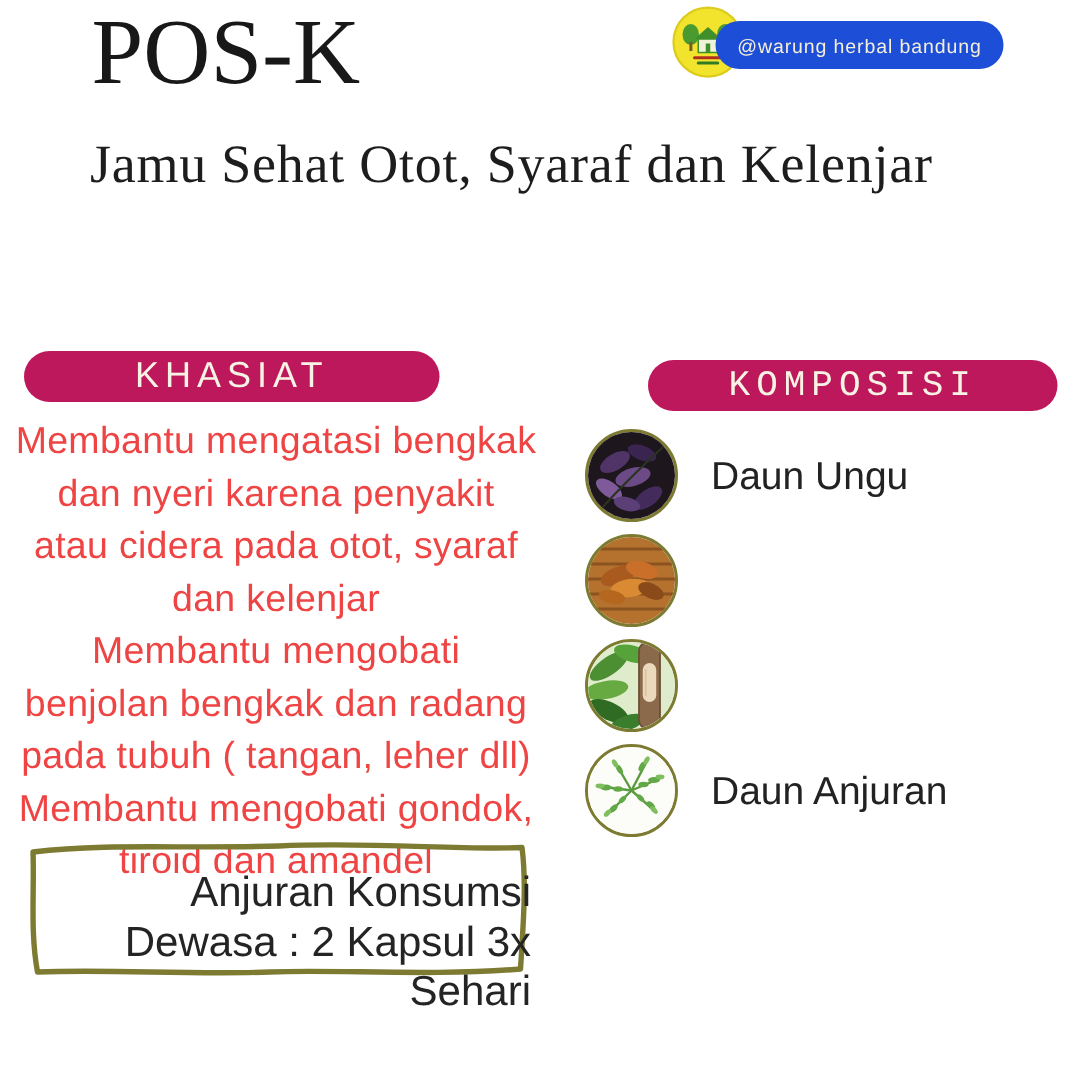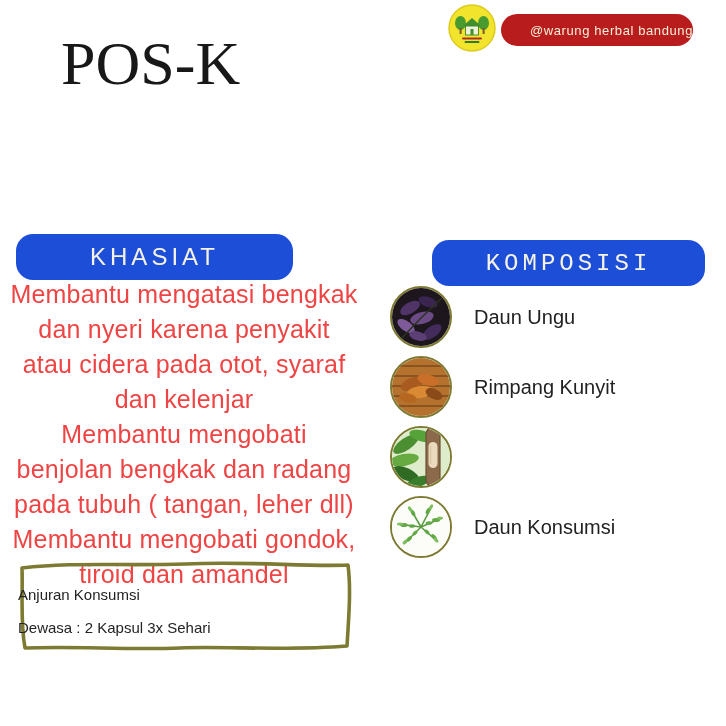--- a/index.html
+++ b/index.html
@@ -7,78 +7,79 @@
     position:relative;
     width:726px;height:726px;
     margin:0 auto;
     background:#ffffff;
     font-family:"Liberation Sans",sans-serif;
     overflow:hidden;
     color:#2d2d2d;
   }
   
   .title{
-    position:absolute;left:61px;top:32px;
+    position:absolute;left:61px;top:4px;
     font-family:"Liberation Serif",serif;
     font-size:62px;line-height:1;color:#181818;
     letter-spacing:0px;white-space:nowrap;
   }
   .subtitle{
     position:absolute;left:60px;top:88px;
     font-family:"Liberation Serif",serif;
     font-size:36px;line-height:1.2;color:#1d1d1d;
     white-space:nowrap;letter-spacing:.5px;
   }
   .brand-logo{
     position:absolute;left:448px;top:4px;width:48px;height:48px;
   }
   .brand-pill{
-    position:absolute;left:501px;top:14px;width:192px;height:32px;
-    background:#b91c1c;border-radius:16px;
-    display:flex;align-items:center;justify-content:flex-end;
+    position:absolute;left:477px;top:14px;width:192px;height:32px;
+    background:#1d4ed8;border-radius:16px;
+    display:flex;align-items:center;justify-content:center;
     color:#f4efd9;font-size:13px;letter-spacing:.6px;
   }
   
   .section-pill{
-    position:absolute;height:46px;background:#1d4ed8;border-radius:17px;
+    position:absolute;height:34px;background:#be185d;border-radius:17px;
     display:flex;align-items:center;justify-content:center;
     color:#f7f3e4;font-size:24px;letter-spacing:4px;font-weight:500;
   }
   .pill-khasiat{left:16px;top:234px;width:277px;}
   .pill-komposisi{left:432px;top:240px;width:273px;font-family:Liberation Mono, monospace;}
   
   .benefits{
     position:absolute;left:2px;top:277px;width:364px;
     font-size:25px;line-height:35px;text-align:center;
     white-space:pre-line;color:#ef4444;letter-spacing:.2px;
   }
   
   .dosage-border{position:absolute;left:12px;top:556px;width:348px;height:104px;}
   .dosage-text{
     position:absolute;left:18px;top:578px;width:336px;
-    font-size:15px;line-height:33px;text-align:left;
+    font-size:28px;line-height:33px;text-align:right;
     white-space:pre-line;color:#242424;
   }
   
   .comp-list{position:absolute;left:390px;top:286px;width:330px;}
   .comp-row{display:flex;align-items:center;height:62px;margin-bottom:8px;}
   .comp-thumb{
     width:58px;height:58px;border-radius:50%;
     border:2px solid #7d7a32;overflow:hidden;flex:0 0 auto;
     background:#fff;
   }
   .comp-thumb svg{display:block;}
-  .comp-label{margin-left:22px;font-size:20px;color:#222;white-space:nowrap;}
+  .comp-label{margin-left:22px;font-size:26px;color:#222;white-space:nowrap;}
 </style>
 </head>
 <body>
 
 <div class="poster">
 
   <div class="title">POS-K</div>
+  <div class="subtitle">Jamu Sehat Otot, Syaraf dan Kelenjar</div>
 
   <div class="brand-logo">
     <svg width="48" height="48" viewBox="0 0 48 48">
       <circle cx="24" cy="24" r="23" fill="#f2e42c" stroke="#ddcb1e" stroke-width="1.5"></circle>
       <ellipse cx="12.5" cy="19" rx="5.5" ry="7" fill="#4a9b2f"></ellipse>
       <rect x="11.6" y="24" width="2" height="6" fill="#7a5a2a"></rect>
       <ellipse cx="35.5" cy="19" rx="5.5" ry="7" fill="#4a9b2f"></ellipse>
       <rect x="34.6" y="24" width="2" height="6" fill="#7a5a2a"></rect>
       <polygon points="15,22 24,14 33,22" fill="#3f8f2c"></polygon>
       <rect x="17.5" y="22" width="13" height="9" fill="#eef3da" stroke="#3f8f2c" stroke-width="1"></rect>
@@ -151,21 +152,20 @@
               <line x1="0" y1="38" x2="58" y2="38"></line>
             <line x1="0" y1="48" x2="58" y2="48"></line>
           </g>
           <ellipse cx="20" cy="26" rx="12" ry="6" fill="#a85a1f" transform="rotate(-20 20 26)"></ellipse>
           <ellipse cx="36" cy="22" rx="11" ry="5.5" fill="#c96f2a" transform="rotate(15 36 22)"></ellipse>
           <ellipse cx="28" cy="34" rx="13" ry="6" fill="#d98a33" transform="rotate(-8 28 34)"></ellipse>
           <ellipse cx="42" cy="36" rx="9" ry="5" fill="#8a4a1a" transform="rotate(25 42 36)"></ellipse>
           <ellipse cx="16" cy="40" rx="9" ry="4.5" fill="#b5661f" transform="rotate(12 16 40)"></ellipse>
         </svg>
       </div>
-      <div class="comp-label">Rimpang Kunyit</div>
     </div>
 
     <div class="comp-row">
       <div class="comp-thumb">
         <svg width="58" height="58" viewBox="0 0 58 58">
           <rect width="58" height="58" fill="#dfeccb"></rect>
           <ellipse cx="14" cy="16" rx="15" ry="6" fill="#4c8f33" transform="rotate(-35 14 16)"></ellipse>
           <ellipse cx="12" cy="32" rx="15" ry="6" fill="#67aa41" transform="rotate(-10 12 32)"></ellipse>
           <ellipse cx="14" cy="46" rx="14" ry="6" fill="#2f6b22" transform="rotate(25 14 46)"></ellipse>
           <ellipse cx="30" cy="8" rx="13" ry="5.5" fill="#56a33a" transform="rotate(15 30 8)"></ellipse>
@@ -204,17 +204,17 @@
           <g fill="#7fbf5f">
             <ellipse cx="48" cy="20" rx="3" ry="1.6"></ellipse>
               <ellipse cx="44" cy="42" rx="3" ry="1.6" transform="rotate(45 44 42)"></ellipse>
             <ellipse cx="13" cy="44" rx="3" ry="1.6" transform="rotate(-45 13 44)"></ellipse>
             <ellipse cx="8" cy="26" rx="3" ry="1.6"></ellipse>
               <ellipse cx="18" cy="11" rx="3" ry="1.6" transform="rotate(60 18 11)"></ellipse>
             <ellipse cx="39" cy="9" rx="3" ry="1.6" transform="rotate(-60 39 9)"></ellipse>
           </g>
         </svg>
       </div>
-      <div class="comp-label">Daun Konsumsi</div>
+      <div class="comp-label">Daun Anjuran</div>
     </div>
 
   </div>
 </div>
 
 </body></html>

